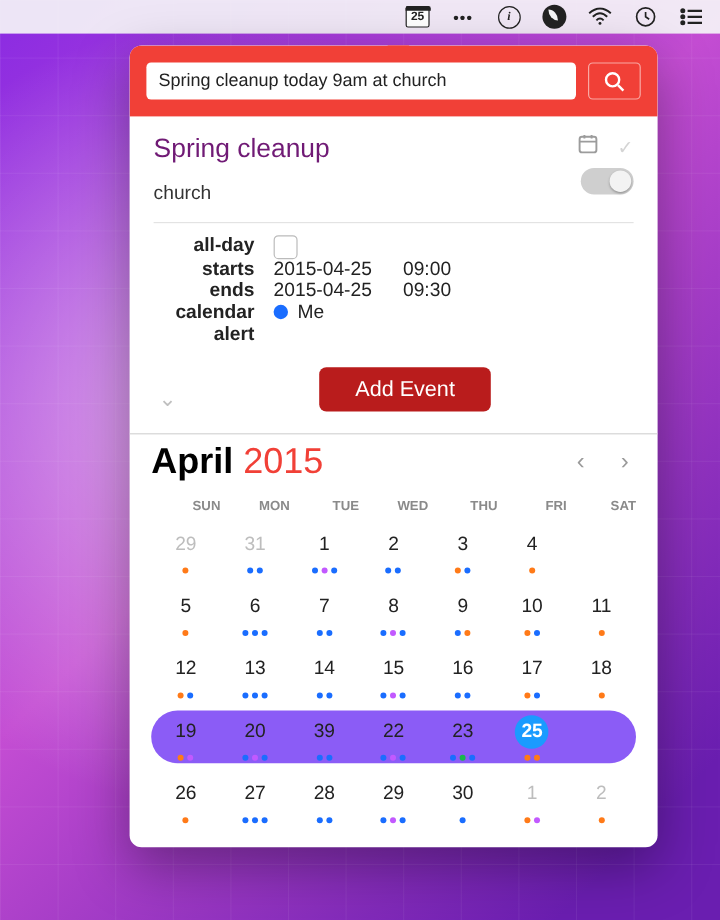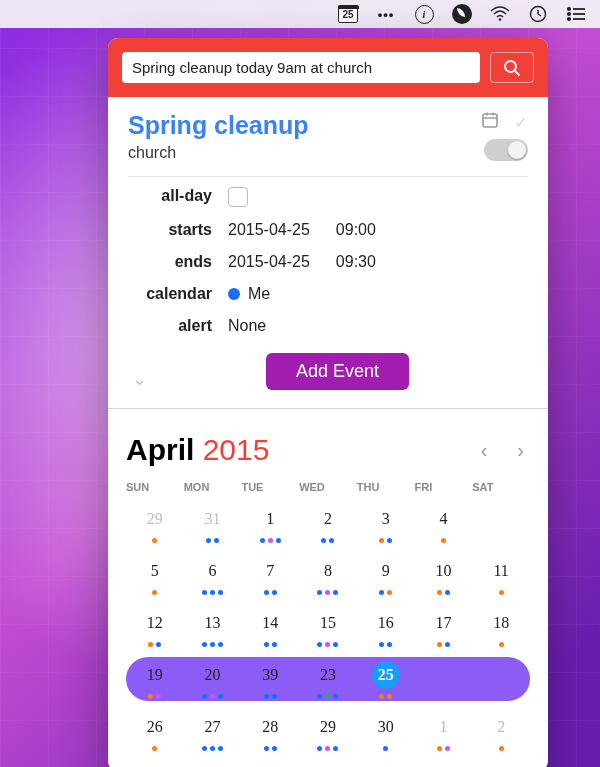--- a/index.html
+++ b/index.html
@@ -42,50 +42,50 @@
     border-left:10px solid transparent;border-right:10px solid transparent;
     border-bottom:10px solid #f14037;}
   .top-red{background:#f14037;padding:14px 14px;display:flex;gap:10px;}
   .search-input{flex:1;background:#fff;border-radius:4px;border:none;
     padding:7px 10px;font-size:15px;color:#222;outline:none;}
   .search-btn{width:42px;background:rgba(255,255,255,.0);border:1px solid rgba(255,255,255,.55);
     border-radius:4px;display:flex;align-items:center;justify-content:center;}
   .search-btn svg{stroke:#fff;}
   .event-card{padding:14px 20px 4px;}
   .event-head{display:flex;align-items:flex-start;justify-content:space-between;}
-  .event-title{font-size:25px;font-weight:700;color:#3b82f6;margin:0;}
-  .event-loc{font-size:16px;color:#333;margin-top:4px;}
+  .event-title{font-size:22px;font-weight:400;color:#701a75;margin:0;}
+  .event-loc{font-size:16px;color:#333;margin-top:16px;}
   .head-icons{display:flex;flex-direction:column;align-items:flex-end;gap:6px;
     color:#b8b8b8;}
   .head-icons .row{display:flex;gap:16px;align-items:center;}
   .toggle{width:44px;height:22px;border-radius:12px;background:#cfcfcf;position:relative;}
   .toggle::after{content:"";position:absolute;width:18px;height:18px;background:#f3f3f3;
     border-radius:50%;top:2px;right:2px;box-shadow:0 1px 2px rgba(0,0,0,.3);}
   .divider{height:1px;background:#e3e3e3;margin:14px 0 10px;}
-  .fields{display:grid;grid-template-columns:100px 1fr;row-gap:14px;
+  .fields{display:grid;grid-template-columns:100px 1fr;row-gap:0;
     font-size:16px;color:#222;}
   .label{text-align:right;padding-right:16px;font-weight:600;}
   .val{display:flex;gap:26px;align-items:center;}
   .checkbox{width:18px;height:18px;border:1px solid #bbb;border-radius:4px;}
   .cal-dot{width:12px;height:12px;border-radius:50%;display:inline-block;
     margin-right:8px;vertical-align:-1px;}
   .row-flex{display:flex;align-items:center;margin-top:18px;}
   .expand-chevron{color:#bfbfbf;font-size:18px;padding-left:4px;}
-  .add-btn{margin:0 auto 14px;display:block;background:#a21caf;color:#fff;border:none;
+  .add-btn{margin:0 auto 14px;display:block;background:#b91c1c;color:#fff;border:none;
     border-radius:6px;font-size:18px;padding:8px 30px;}
   
-  .cal-section{border-top:1px solid #d4d4d4;padding:24px 18px 18px;}
+  .cal-section{border-top:1px solid #d4d4d4;padding:6px 18px 18px;}
   .cal-header{display:flex;align-items:center;justify-content:space-between;}
   .cal-month{font-size:30px;font-weight:600;}
   .cal-year{color:#f14037;font-weight:400;}
   .cal-nav{display:flex;gap:18px;color:#9a9a9a;}
   .cal-nav span{font-size:20px;padding:2px 6px;}
   .weekdays{display:grid;grid-template-columns:repeat(7,1fr);margin-top:14px;
-    font-size:11px;color:#8a8a8a;font-weight:600;text-align:left;}
-  .grid{display:grid;grid-template-columns:repeat(7,1fr);margin-top:8px;row-gap:8px;font-family:Liberation Serif, serif;}
+    font-size:11px;color:#8a8a8a;font-weight:600;text-align:right;}
+  .grid{display:grid;grid-template-columns:repeat(7,1fr);margin-top:8px;row-gap:8px;}
   .day{text-align:center;font-size:16px;color:#222;position:relative;padding:4px 0 12px;}
   .day.other{color:#bdbdbd;}
   .day .num{display:inline-block;width:28px;height:28px;line-height:28px;
     border-radius:50%;}
   .day.today .num{background:#1a9bff;color:#fff;font-weight:600;}
   .dots{position:absolute;left:0;right:0;bottom:2px;display:flex;justify-content:center;
     gap:3px;}
   .dots i{width:5px;height:5px;border-radius:50%;display:inline-block;}
   .o{background:#ff7a18;} .b{background:#1a6dff;} .p{background:#c259ff;}
   .g{background:#18b84c;}
@@ -185,23 +185,20 @@
         </div>
 
         <div class="label">calendar</div>
         <div class="val">
           <span>
             <i class="cal-dot" style="background:#1a6dff"></i><span>Me</span>
           </span>
         </div>
 
         <div class="label">alert</div>
-        <div class="val">
-            <span>None</span>
-          </div>
       </div>
 
       <div class="row-flex">
         <span class="expand-chevron">⌄</span>
         <button class="add-btn">Add Event</button>
       </div>
     </div>
 
     <div class="cal-section">
       <div class="cal-header">
@@ -317,20 +314,25 @@
               </div></div>
             <div class="day"><span class="num">20</span><div class="dots">
                 <i class="b"></i>
                 <i class="p"></i>
                 <i class="b"></i>
               </div></div>
             <div class="day"><span class="num">39</span><div class="dots">
                 <i class="b"></i>
                 <i class="b"></i>
               </div></div>
+            <div class="day"><span class="num">22</span><div class="dots">
+                <i class="b"></i>
+                <i class="p"></i>
+                <i class="b"></i>
+              </div></div>
             <div class="day"><span class="num">23</span><div class="dots">
                 <i class="b"></i>
                 <i class="g"></i>
                 <i class="b"></i>
               </div></div>
             <div class="day today"><span class="num">25</span><div class="dots">
                 <i class="o"></i>
                 <i class="o"></i>
               </div></div>
           </div>

